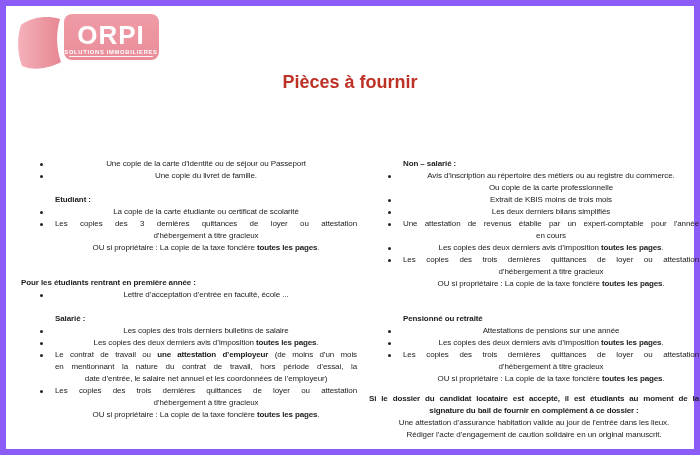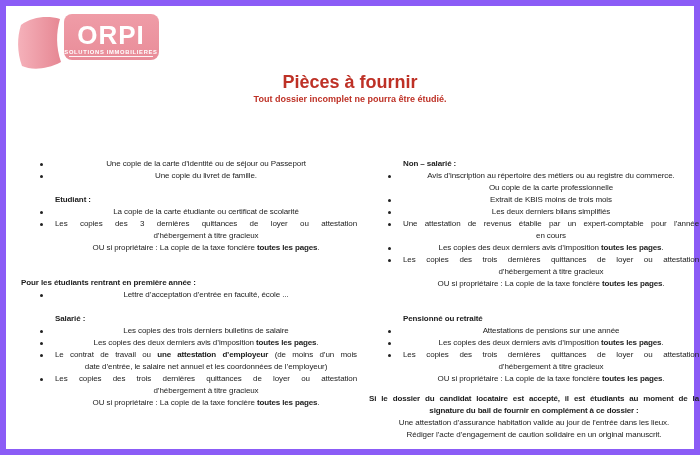--- a/index.html
+++ b/index.html
@@ -52,21 +52,20 @@
       <path d="M7,12 C18,4 33,2 46,6 C42,20 42,34 47,49 C32,57 17,57 8,53 C3,39 3,24 7,12 Z" fill="url(#tailGrad)"></path>
       <rect x="50" y="1" width="95" height="46" rx="8" fill="url(#bannerGrad)"></rect>
       <text x="97" y="31" text-anchor="middle" font-family="Liberation Sans, sans-serif" font-size="26" font-weight="bold" fill="#FFFFFF" letter-spacing="1">ORPI</text>
       <text x="97" y="40.5" text-anchor="middle" font-family="Liberation Sans, sans-serif" font-size="5.8" font-weight="bold" fill="#FFFFFF" letter-spacing="0.7">SOLUTIONS IMMOBILIERES</text>
       <rect x="55" y="43" width="84" height="0.9" fill="#FFFFFF"></rect>
     </svg>
   </div>
 
   <div class="header">
     <div class="title">Pièces à fournir</div>
-    <div class="sub">Tout dossier incomplet ne pourra être étudié.</div>
   </div>
 
   <div class="col col-left" id="col-left">
       <div class="section">
         <div class="item bullet">
           <span class="dot"></span>
           <div class="item-body">
             <div class="line"><span>Une copie de la carte d’identité ou de séjour ou Passeport</span></div>
           </div>
         </div>
@@ -118,20 +117,21 @@
         <div class="item bullet">
           <span class="dot"></span>
           <div class="item-body">
             <div class="line"><span>Les copies des deux derniers avis d’imposition </span><b>toutes les pages</b><span>.</span></div>
           </div>
         </div>
         <div class="item bullet">
           <span class="dot"></span>
           <div class="item-body">
             <div class="line spread"><span>Le contrat de travail ou </span><b>une attestation d’employeur</b><span> (de moins d’un mois</span></div>
+            <div class="line spread"><span>en mentionnant la nature du contrat de travail, hors période d’essai, la</span></div>
             <div class="line"><span>date d’entrée, le salaire net annuel et les coordonnées de l’employeur)</span></div>
           </div>
         </div>
         <div class="item bullet">
           <span class="dot"></span>
           <div class="item-body">
             <div class="line spread"><span>Les copies des trois dernières quittances de loyer ou attestation</span></div>
             <div class="line"><span>d’hébergement à titre gracieux</span></div>
           </div>
         </div>

